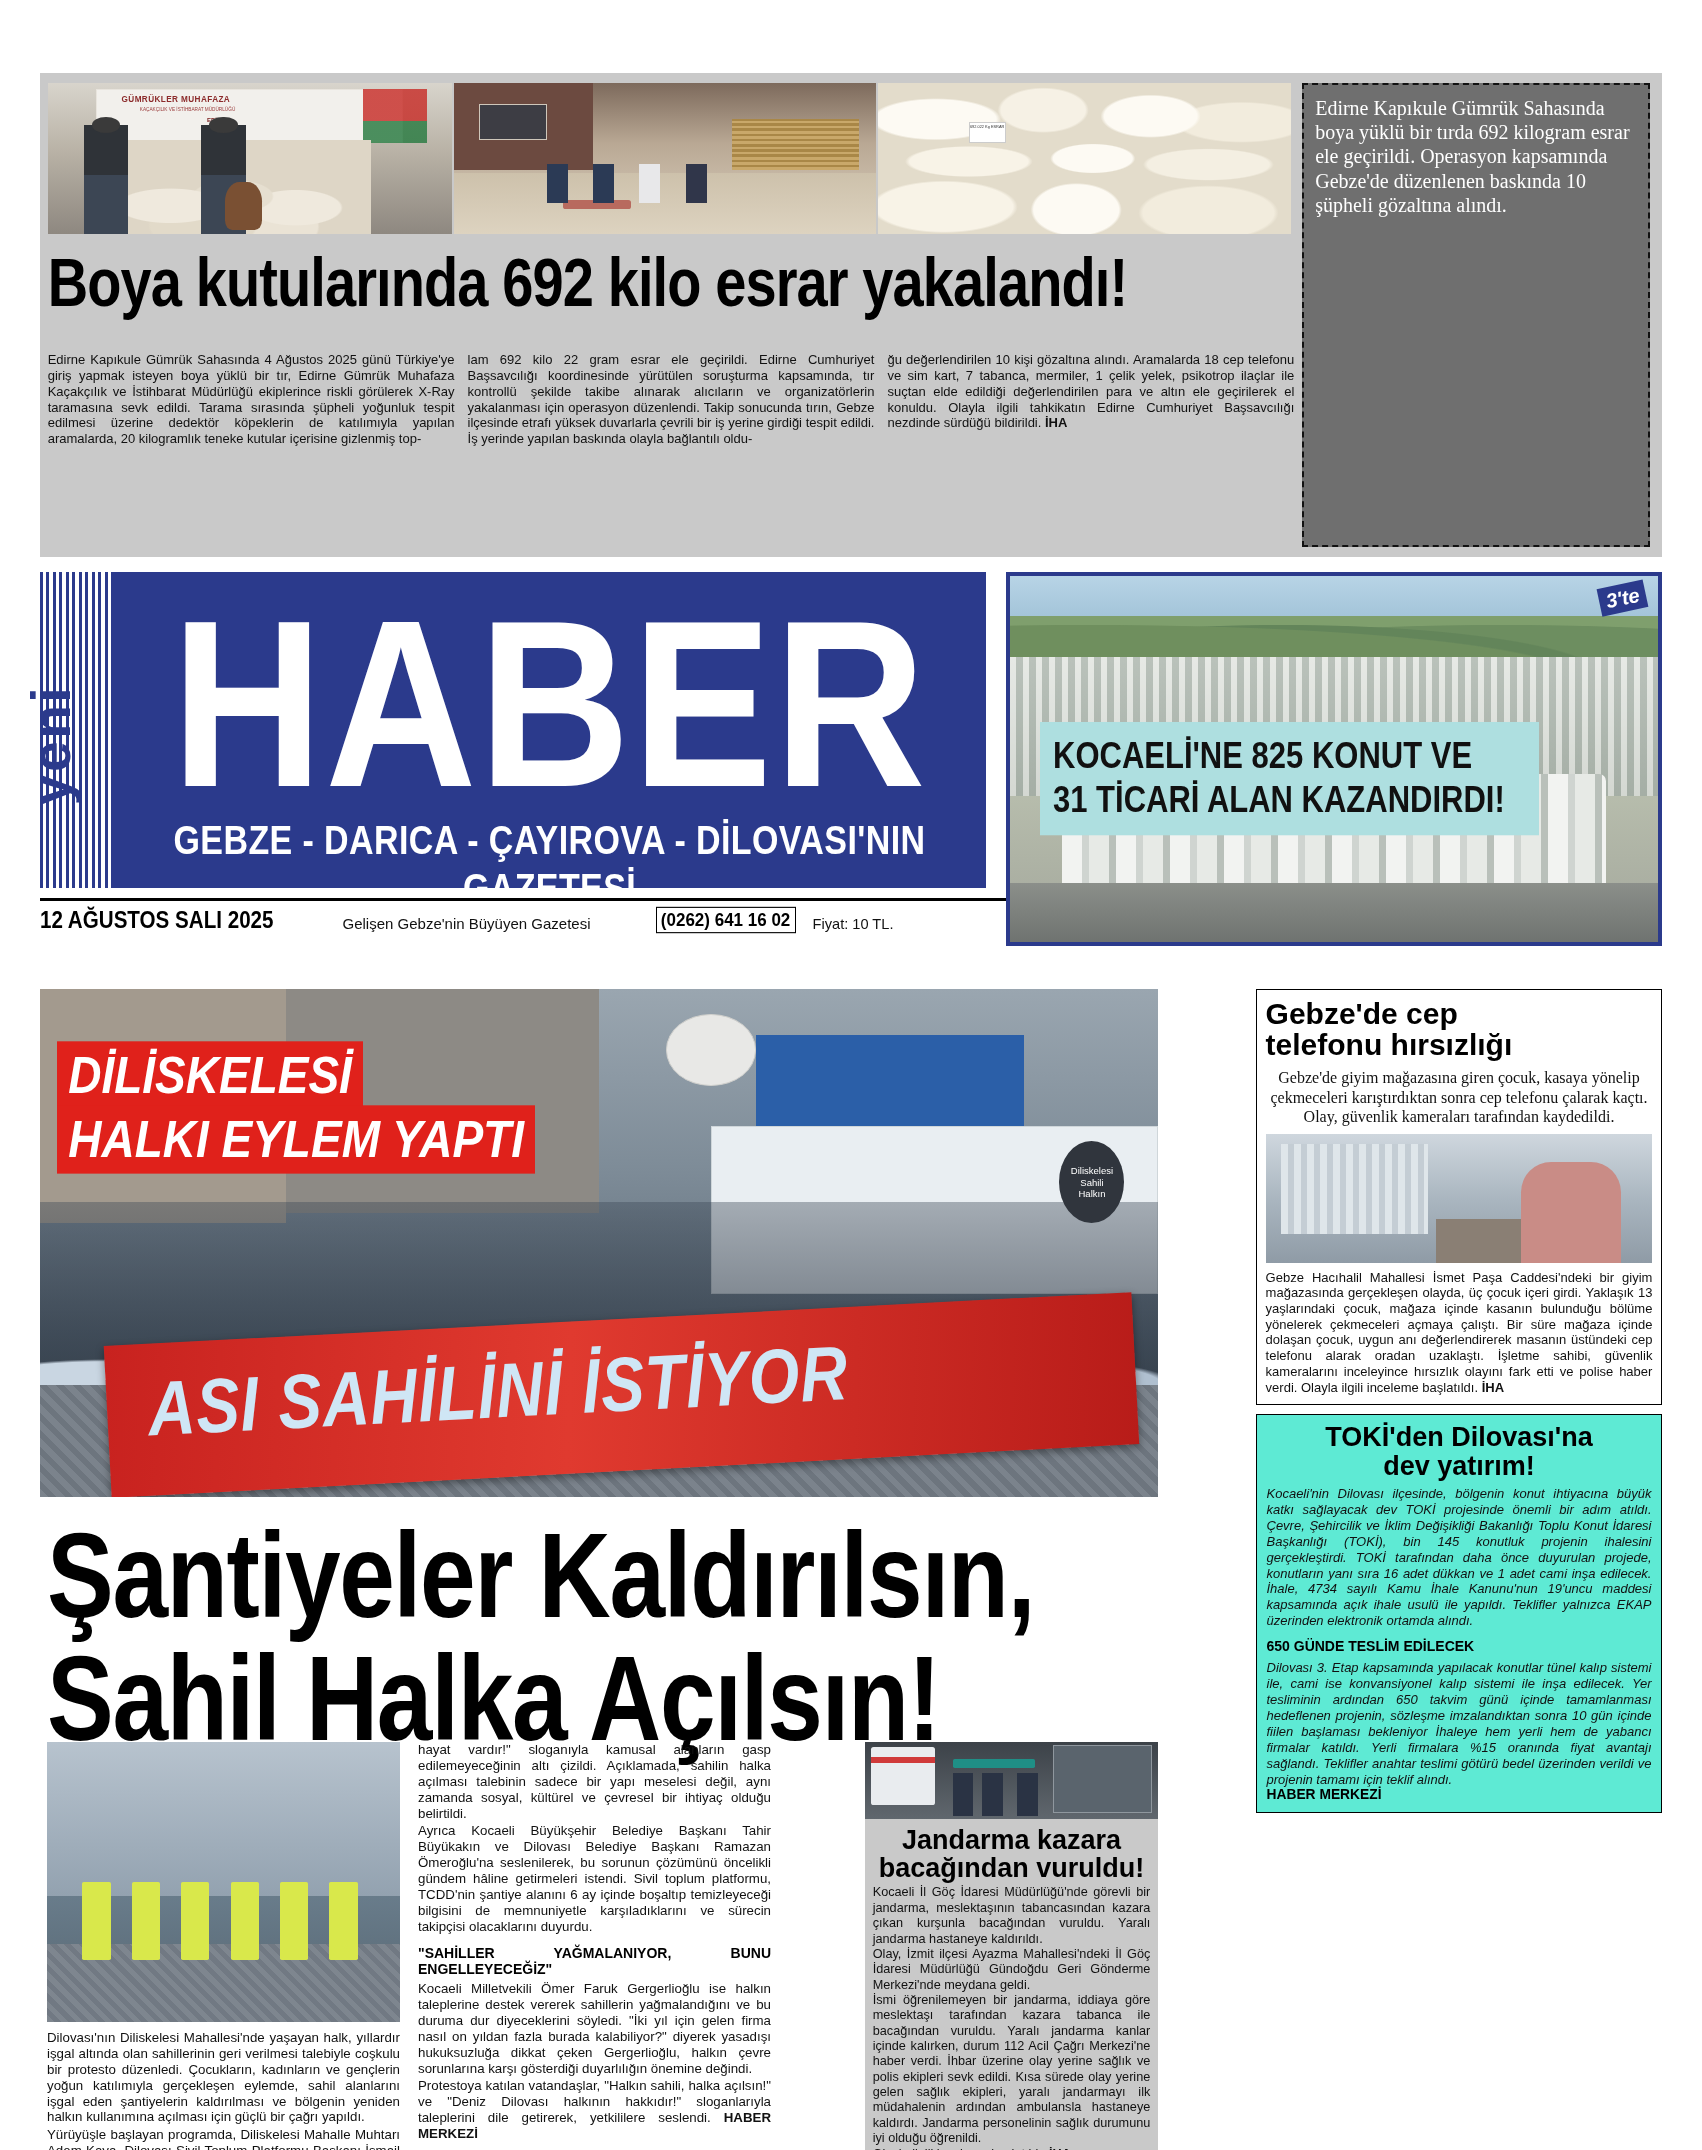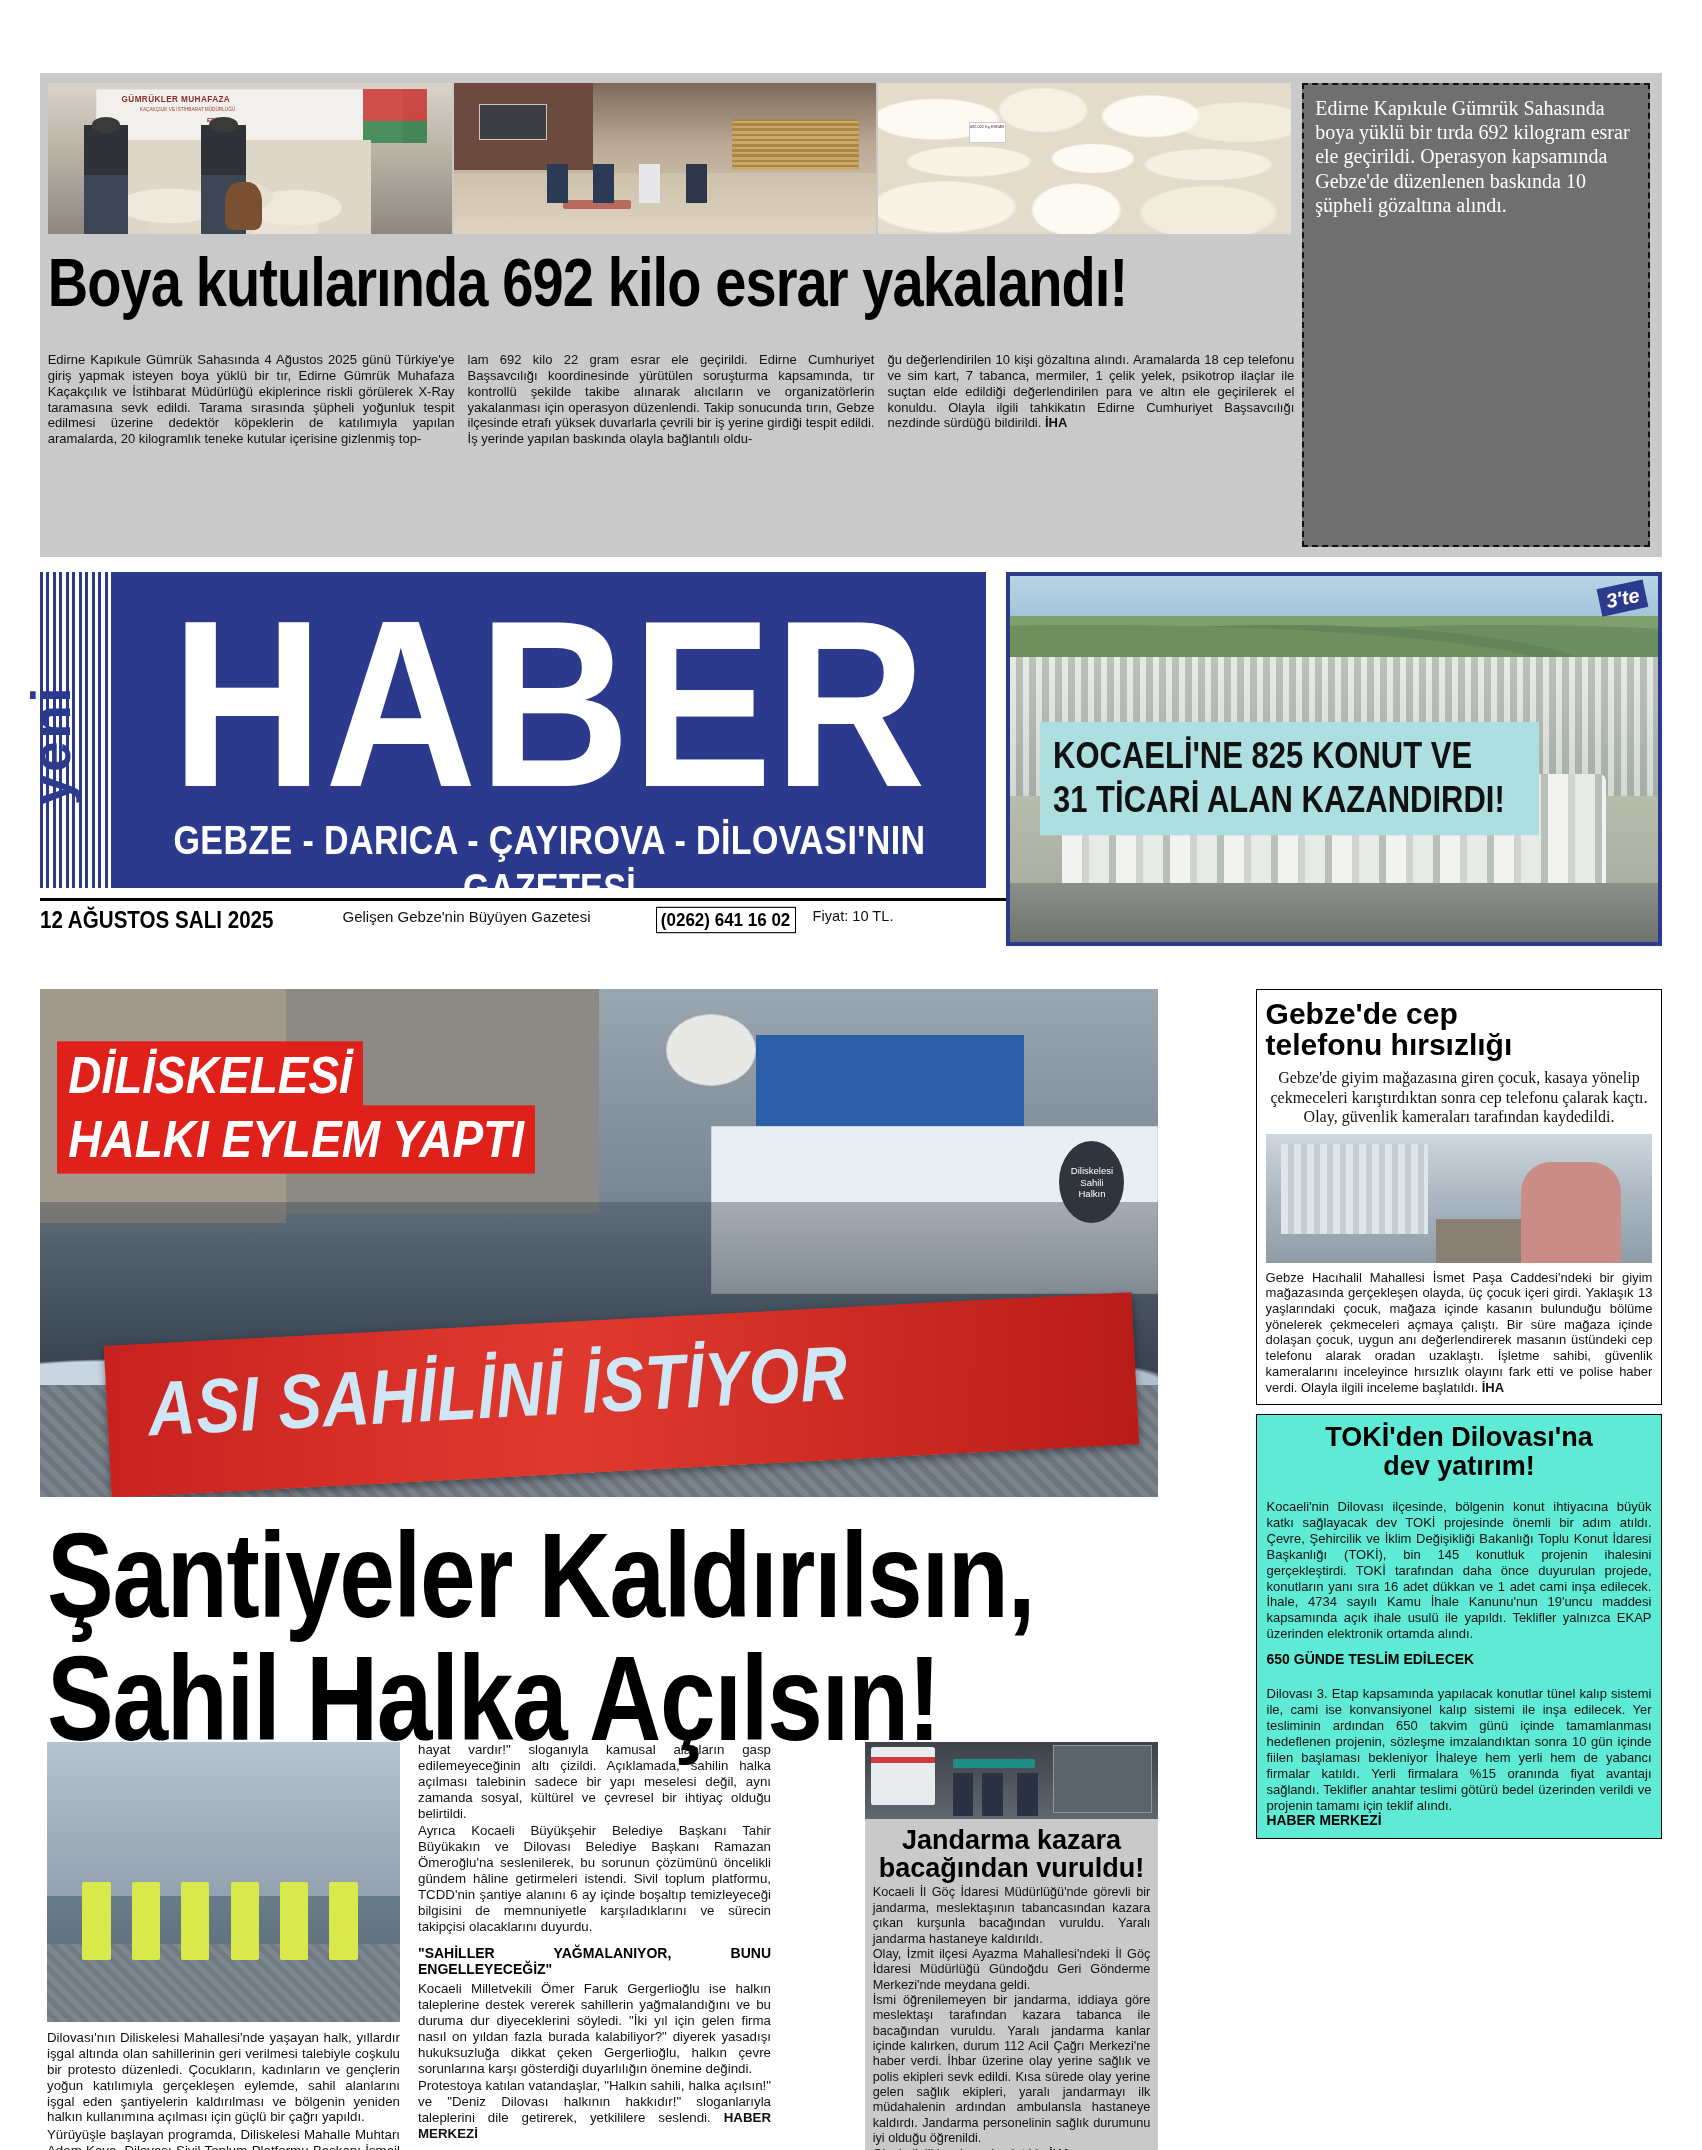--- a/index.html
+++ b/index.html
@@ -157,21 +157,21 @@
     font-family:"Liberation Sans", sans-serif;
   }
   .logo-sub {
     color:#ffffff; font-weight:900; font-size:34px;
     text-align:center; letter-spacing: 0.4px;
     margin-top: 40px;
     transform: scaleY(1.22);
     font-family:"Liberation Sans", sans-serif;
   }
   .masthead-rule { position:absolute; left:0; top:326px; width:968px; height:2.6px; background:#000;}
-  .masthead-info { position:absolute; left:0; top:336px; width:968px; display:flex; align-items:flex-start; }
+  .masthead-info { position:absolute; left:0; top:336px; width:968px; display:flex; align-items:flex-end; }
   .mi-date { font-weight:900; font-size:20.6px; color:#000; transform:scaleY(1.15); transform-origin:left; }
   .mi-slogan { font-size:15px; color:#111; margin-left:69px; }
   .mi-phone { margin-left:65px; font-weight:900; font-size:17px; color:#000; border:1.7px solid #000; padding:0.9px 4.3px; transform:scaleY(1.1);}
   .mi-price { margin-left:17px; font-size:14.6px; color:#111;}
 
   .kocaeli-banner {
     position:absolute; right:0; top:0; width:656px; height:374px;
     border:4.3px solid #2b3a8c;
     background: linear-gradient(180deg,#9fc4d8 0%,#8fae8a 26%,#b9bfae 55%,#a3a79c 100%);
     overflow:hidden;
@@ -318,21 +318,21 @@
   .sb-photo { width:100%; height:129px; margin-top:6.9px; position:relative; overflow:hidden;
      background:linear-gradient(180deg,#cfd7de 0%,#aab6c0 50%,#8f9ba6 100%);}
   .sb-photo .rack { position:absolute; left:4%; top:8%; width:38%; height:70%; background:repeating-linear-gradient(90deg,#dfe6ea 0 6.9px,#c4cdd4 6.9px 13px);}
   .sb-photo .person { position:absolute; right:8%; bottom:0; width:26%; height:78%; background:#c98c86; border-radius:30% 30% 0 0;}
   .sb-photo .counter { position:absolute; left:44%; bottom:0; width:26%; height:34%; background:#8a7f74;}
   .sb-body { font-size:13px; line-height:1.21; color:#111; margin-top:6.9px; text-align:justify;}
   .sb-body .src { font-weight:900; }
 
   .sb-card2 { border:1.7px solid #000; background:#5eead4; padding:7.7px 9.5px 9.5px 9.5px; margin-top:9.5px;}
   .sb2-title { font-weight:900; font-size:27px; line-height:1.06; text-align:center; color:#000;}
-  .sb2-body { font-size:13px; line-height:1.22; color:#111; margin-top:19px; text-align:justify;}
+  .sb2-body { font-size:13px; line-height:1.22; color:#111; margin-top:6px; text-align:justify;font-style:italic;}
   .sb2-sub { font-weight:900; font-size:14px; margin:9.5px 0 1.7px 0; color:#000;}
   .sb2-src { font-weight:900; font-size:13.8px; }
 </style>
 </head>
 <body>
 
 <div class="page">
 
   <div class="top-block">
     <div class="top-left">

